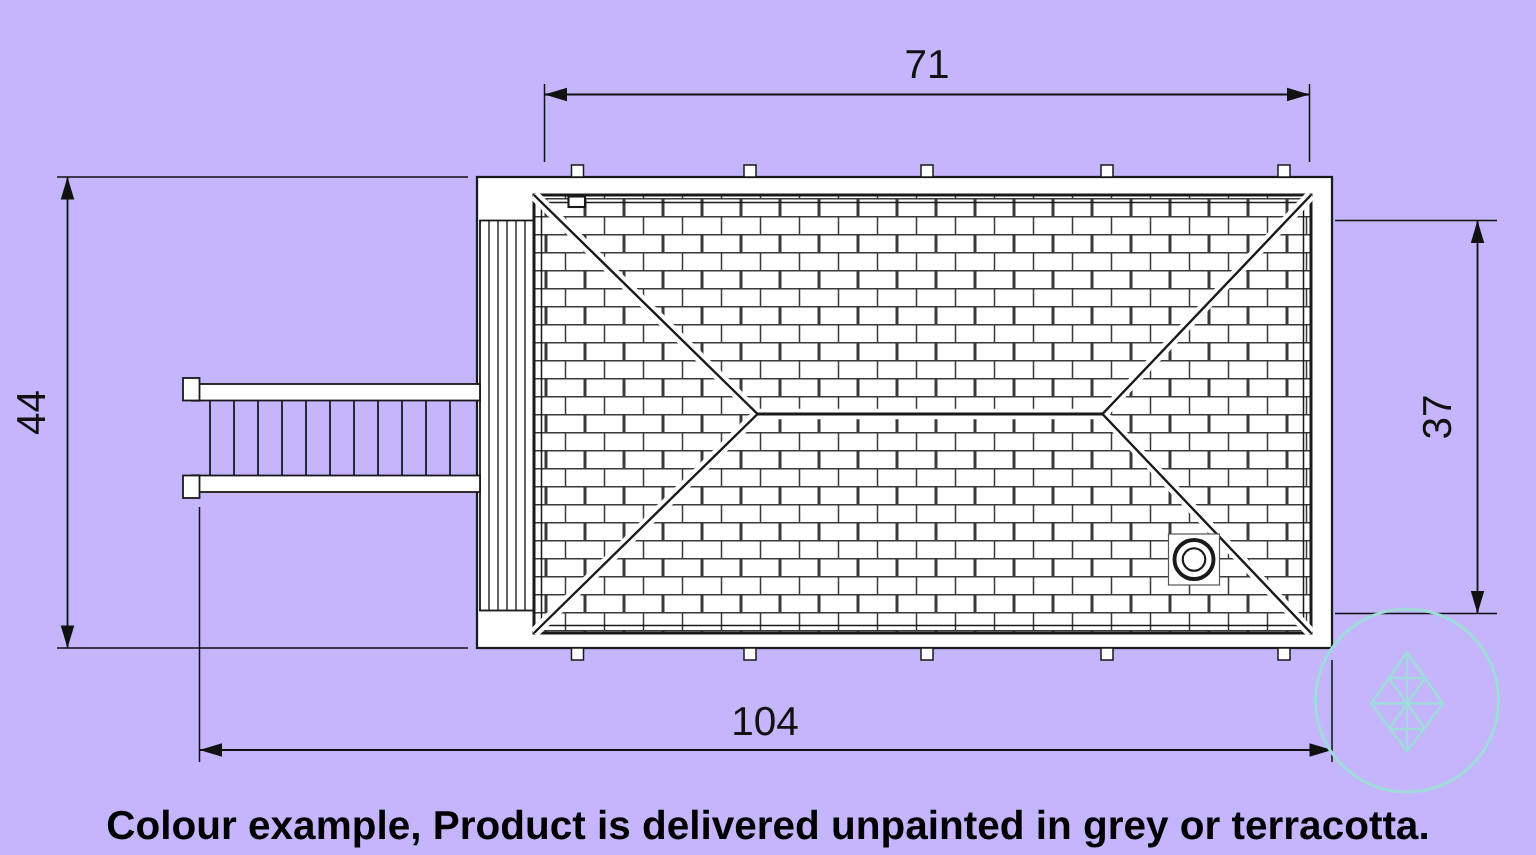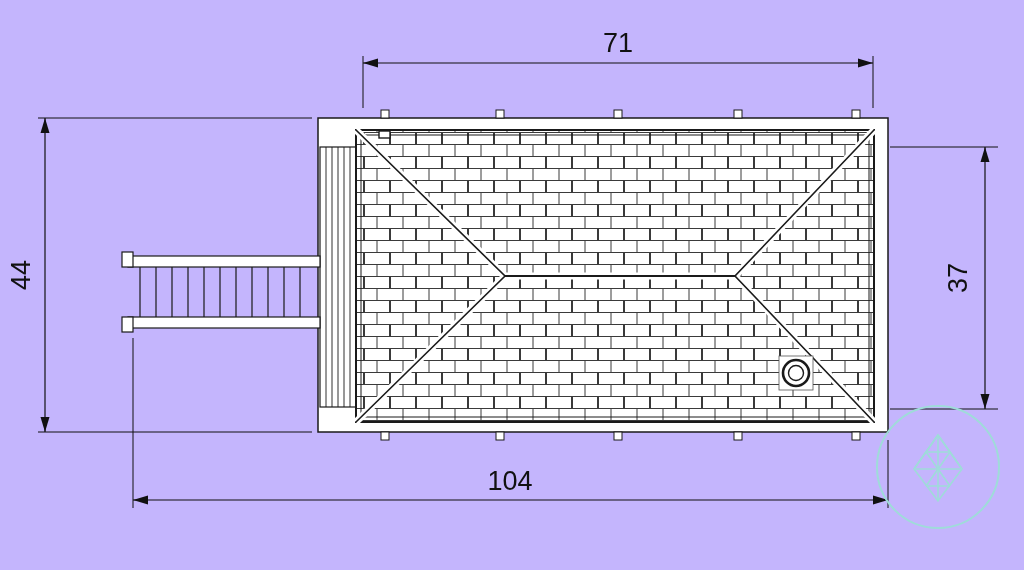--- a/index.html
+++ b/index.html
@@ -118,13 +118,14 @@
       <g>
         <path d="M0 -32 L24 2 L0 34 L-24 2 Z"></path>
         <path d="M0 -32 V34 M-24 2 H24"></path>
         <path d="M0 -32 L12 -15 L24 2 M0 -32 L-12 -15 L-24 2"></path>
         <path d="M-12 -15 L12 19 M12 -15 L-12 19"></path>
         <path d="M-12 -15 H12 M-12 19 H12"></path>
       </g>
     </g>
   </svg>
 
+  <div class="caption">Colour example, Product is delivered unpainted in grey or terracotta.</div>
 </div>
 
 </body></html>

